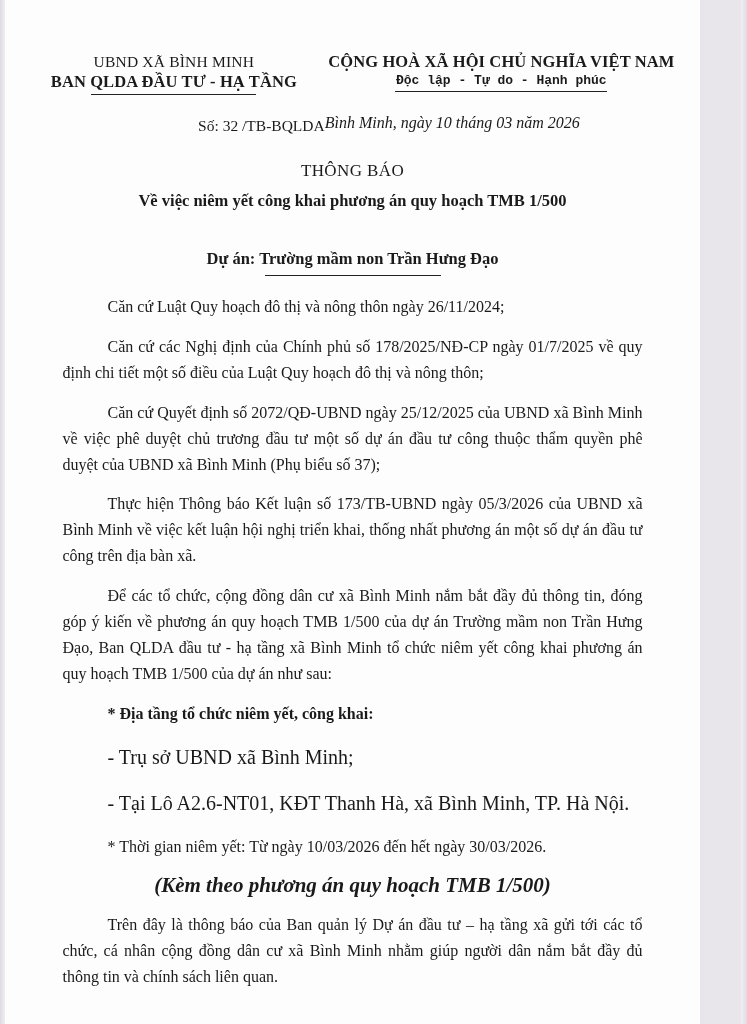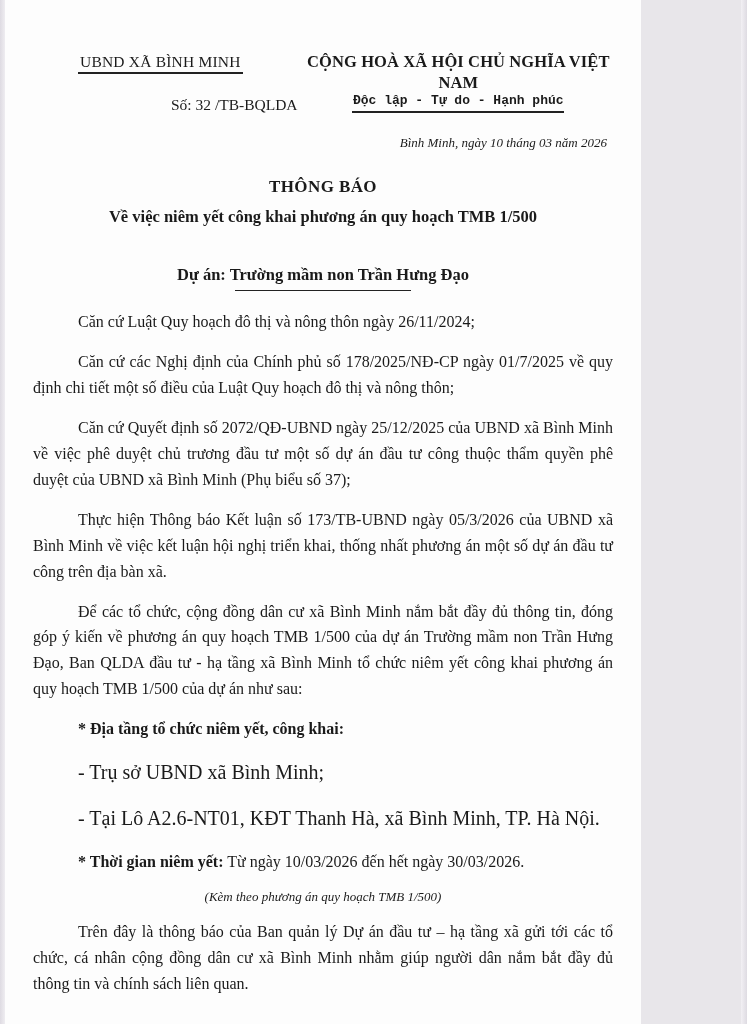--- a/index.html
+++ b/index.html
@@ -12,21 +12,21 @@
     height: 1024px;
     background: #e8e6ea;
     font-family: "Liberation Serif", "DejaVu Serif", serif;
     color: #1a1a1a;
     overflow: hidden;
   }
   .page {
     position: absolute;
     left: 5px;
     top: 0;
-    width: 636px;
+    width: 695px;
     height: 1024px;
     background: #fdfdfd;
     box-sizing: border-box;
     padding: 0;
   }
   .page-edge-left {
     position: absolute;
     left: 0;
     top: 0;
     width: 5px;
@@ -95,35 +95,35 @@
     background: #222;
     margin: 1px auto 0 auto;
   }
   .doc-number {
     font-size: 15.5px;
     margin-top: 22px;
     text-align: right;
     padding-left: 6px;
   }
   .date-line {
-    font-size: 13px;
+    font-size: 16px;
     font-style: italic;
     margin-top: 22px;
-    text-align: right;
+    text-align: left;
     padding-right: 12px;
   }
 
   
   .title-block {
     text-align: center;
     margin-top: 26px;
   }
   .title-main {
     font-size: 17px;
-    font-weight: bold;
+    font-weight: normal;
     letter-spacing: .4px;
   }
   .title-sub1 {
     font-size: 16.5px;
     font-weight: bold;
     margin-top: 9px;
     line-height: 1.35;
   }
   .title-sub2 {
     font-size: 16.5px;
@@ -167,42 +167,44 @@
     margin: 0 0 14px 0;
     text-indent: 45px;
   }
   p.sec-head-inline {
     font-size: 16px;
     line-height: 1.62;
     margin: 0 0 14px 0;
     text-indent: 45px;
   }
   p.sec-head-inline b {
-    font-weight: bold;
+    font-weight: normal;
   }
   p.attach-note {
-    font-size: 13px;
+    font-size: 21px;
     font-style: italic;
     text-align: center;
     margin: 2px 0 14px 0;
     text-indent: 0;
+    font-weight: bold;
   }
 </style>
 </head>
 <body>
 
 <div class="page-edge-left"></div>
 <div class="page-edge-right"></div>
 
 <div class="page">
 
   <div class="header">
 
     <div class="header-left">
       <div class="org-line1">UBND XÃ BÌNH MINH</div>
+      <div class="org-line2">BAN QLDA ĐẦU TƯ - HẠ TẦNG</div>
       <div class="rule-short"></div>
       <div class="doc-number">Số: 32 /TB-BQLDA</div>
     </div>
 
     <div class="header-right">
       <div class="nation-line1">CỘNG HOÀ XÃ HỘI CHỦ NGHĨA VIỆT NAM</div>
       <div class="nation-line2">Độc lập - Tự do - Hạnh phúc</div>
       <div class="rule-nation"></div>
       <div class="date-line">Bình Minh, ngày 10 tháng 03 năm 2026</div>
     </div>

